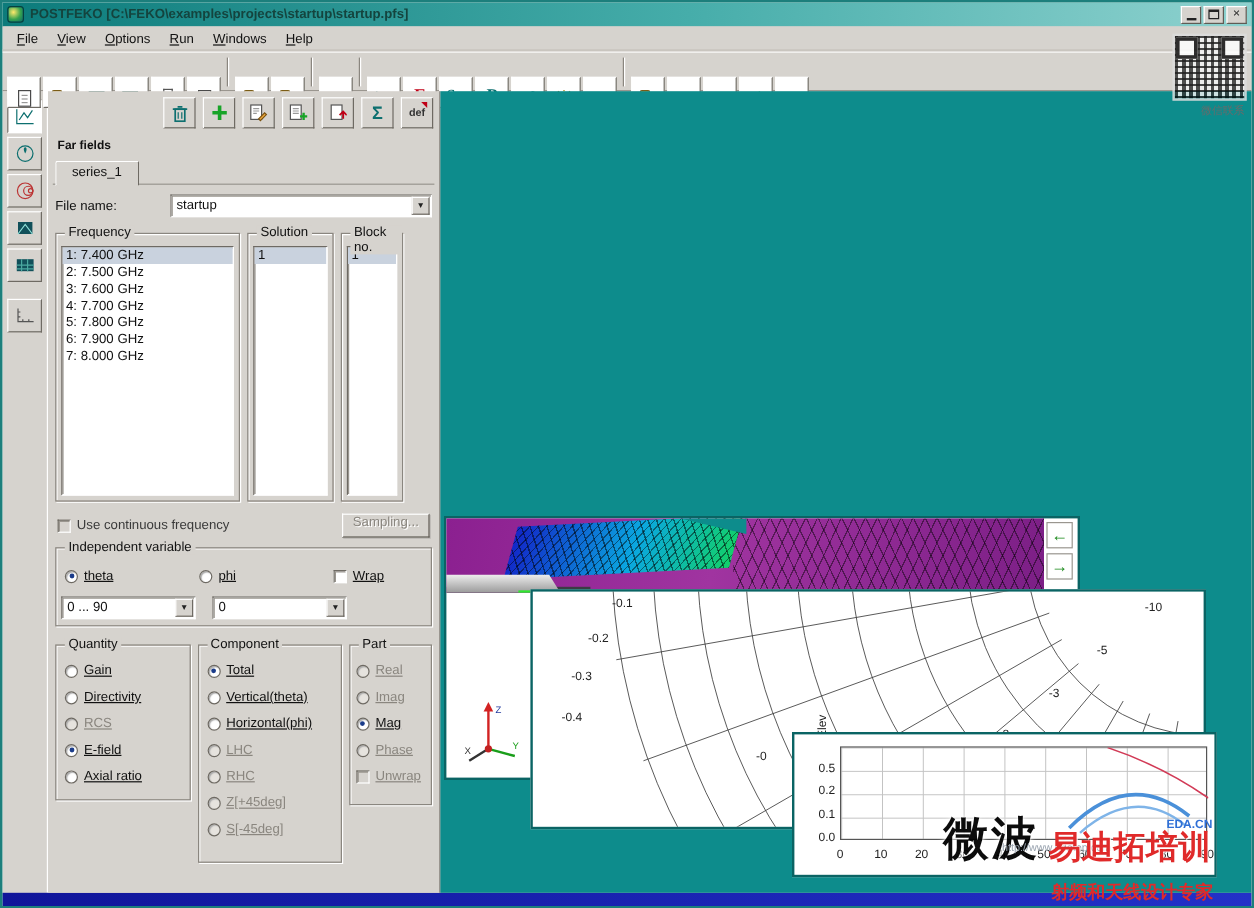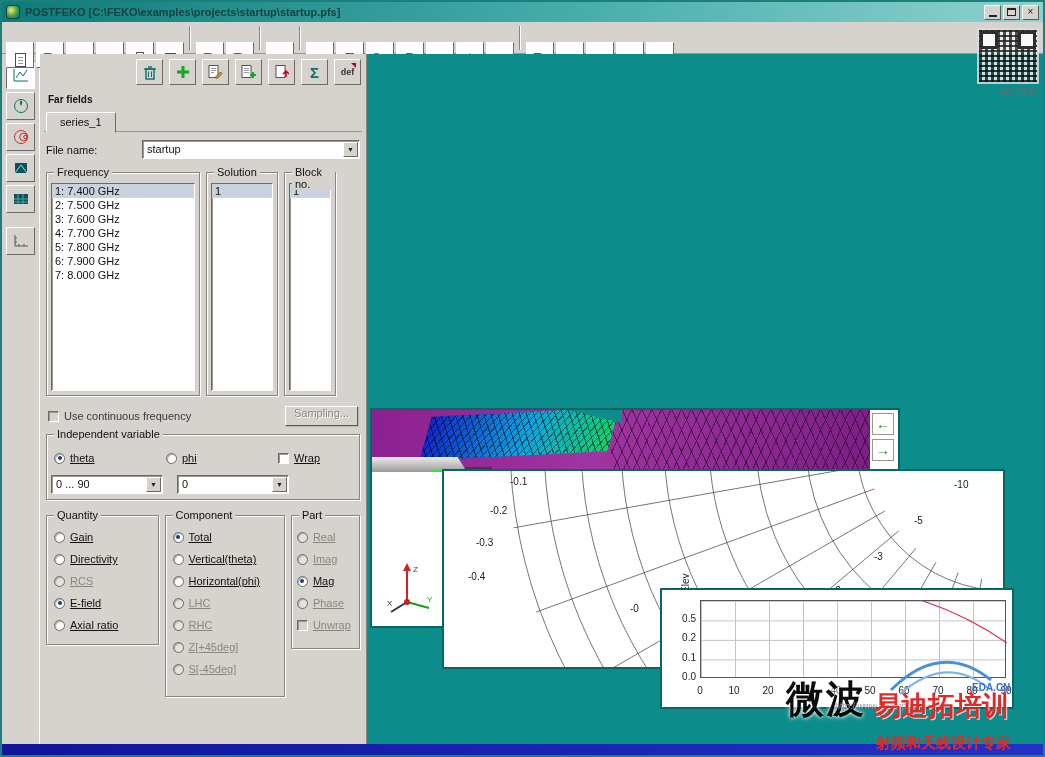--- a/index.html
+++ b/index.html
@@ -212,20 +212,29 @@
         </span>
       <span class="winbtn">
           <span class="ico-max"></span>
         </span>
       <span class="winbtn">
           <span>×</span>
         </span>
     </span>
   </div>
 
+  <div class="menubar">
+
+  <span class="menu-item">File</span>
+      <span class="menu-item">View</span>
+      <span class="menu-item">Options</span>
+      <span class="menu-item">Run</span>
+      <span class="menu-item">Windows</span>
+      <span class="menu-item">Help</span>
+    </div>
 
   <div class="toolbar">
     <span class="tbtn">
         <span class="ic-page"></span>
       </span>
     <span class="tbtn">
         <span class="ic-folder"></span>
       </span>
     <span class="tbtn">
         <span class="ic-floppy"></span>

